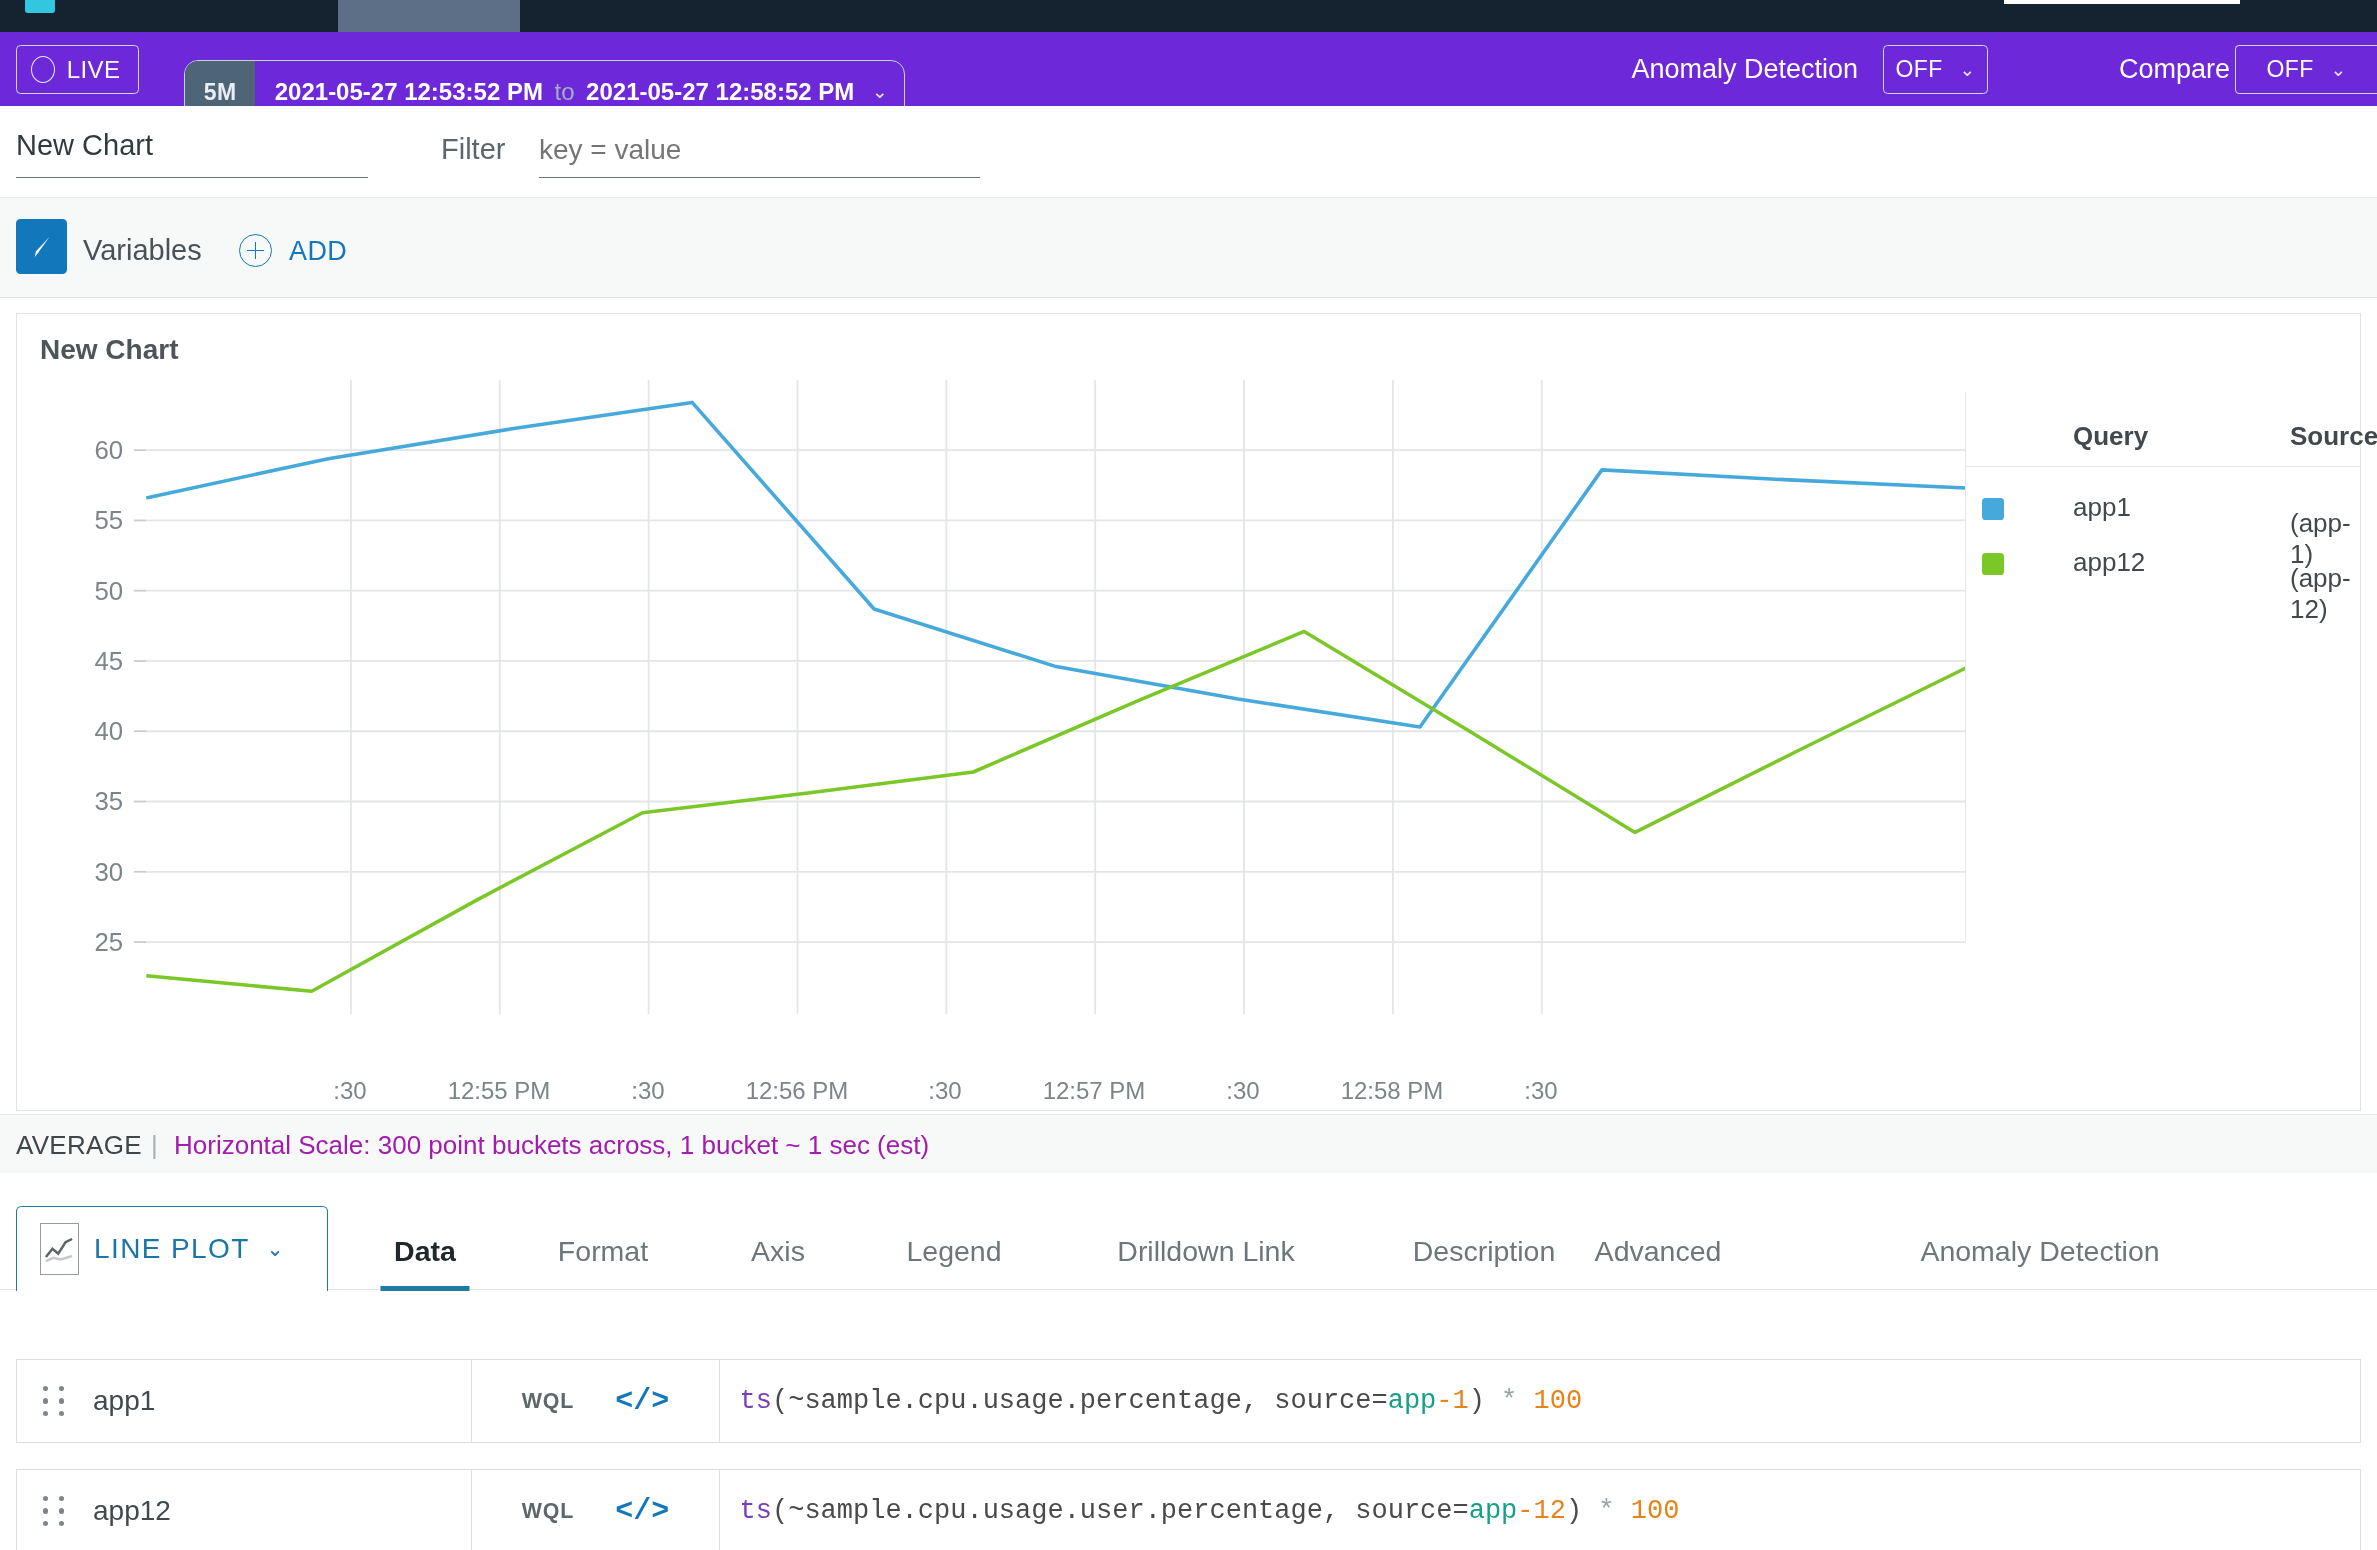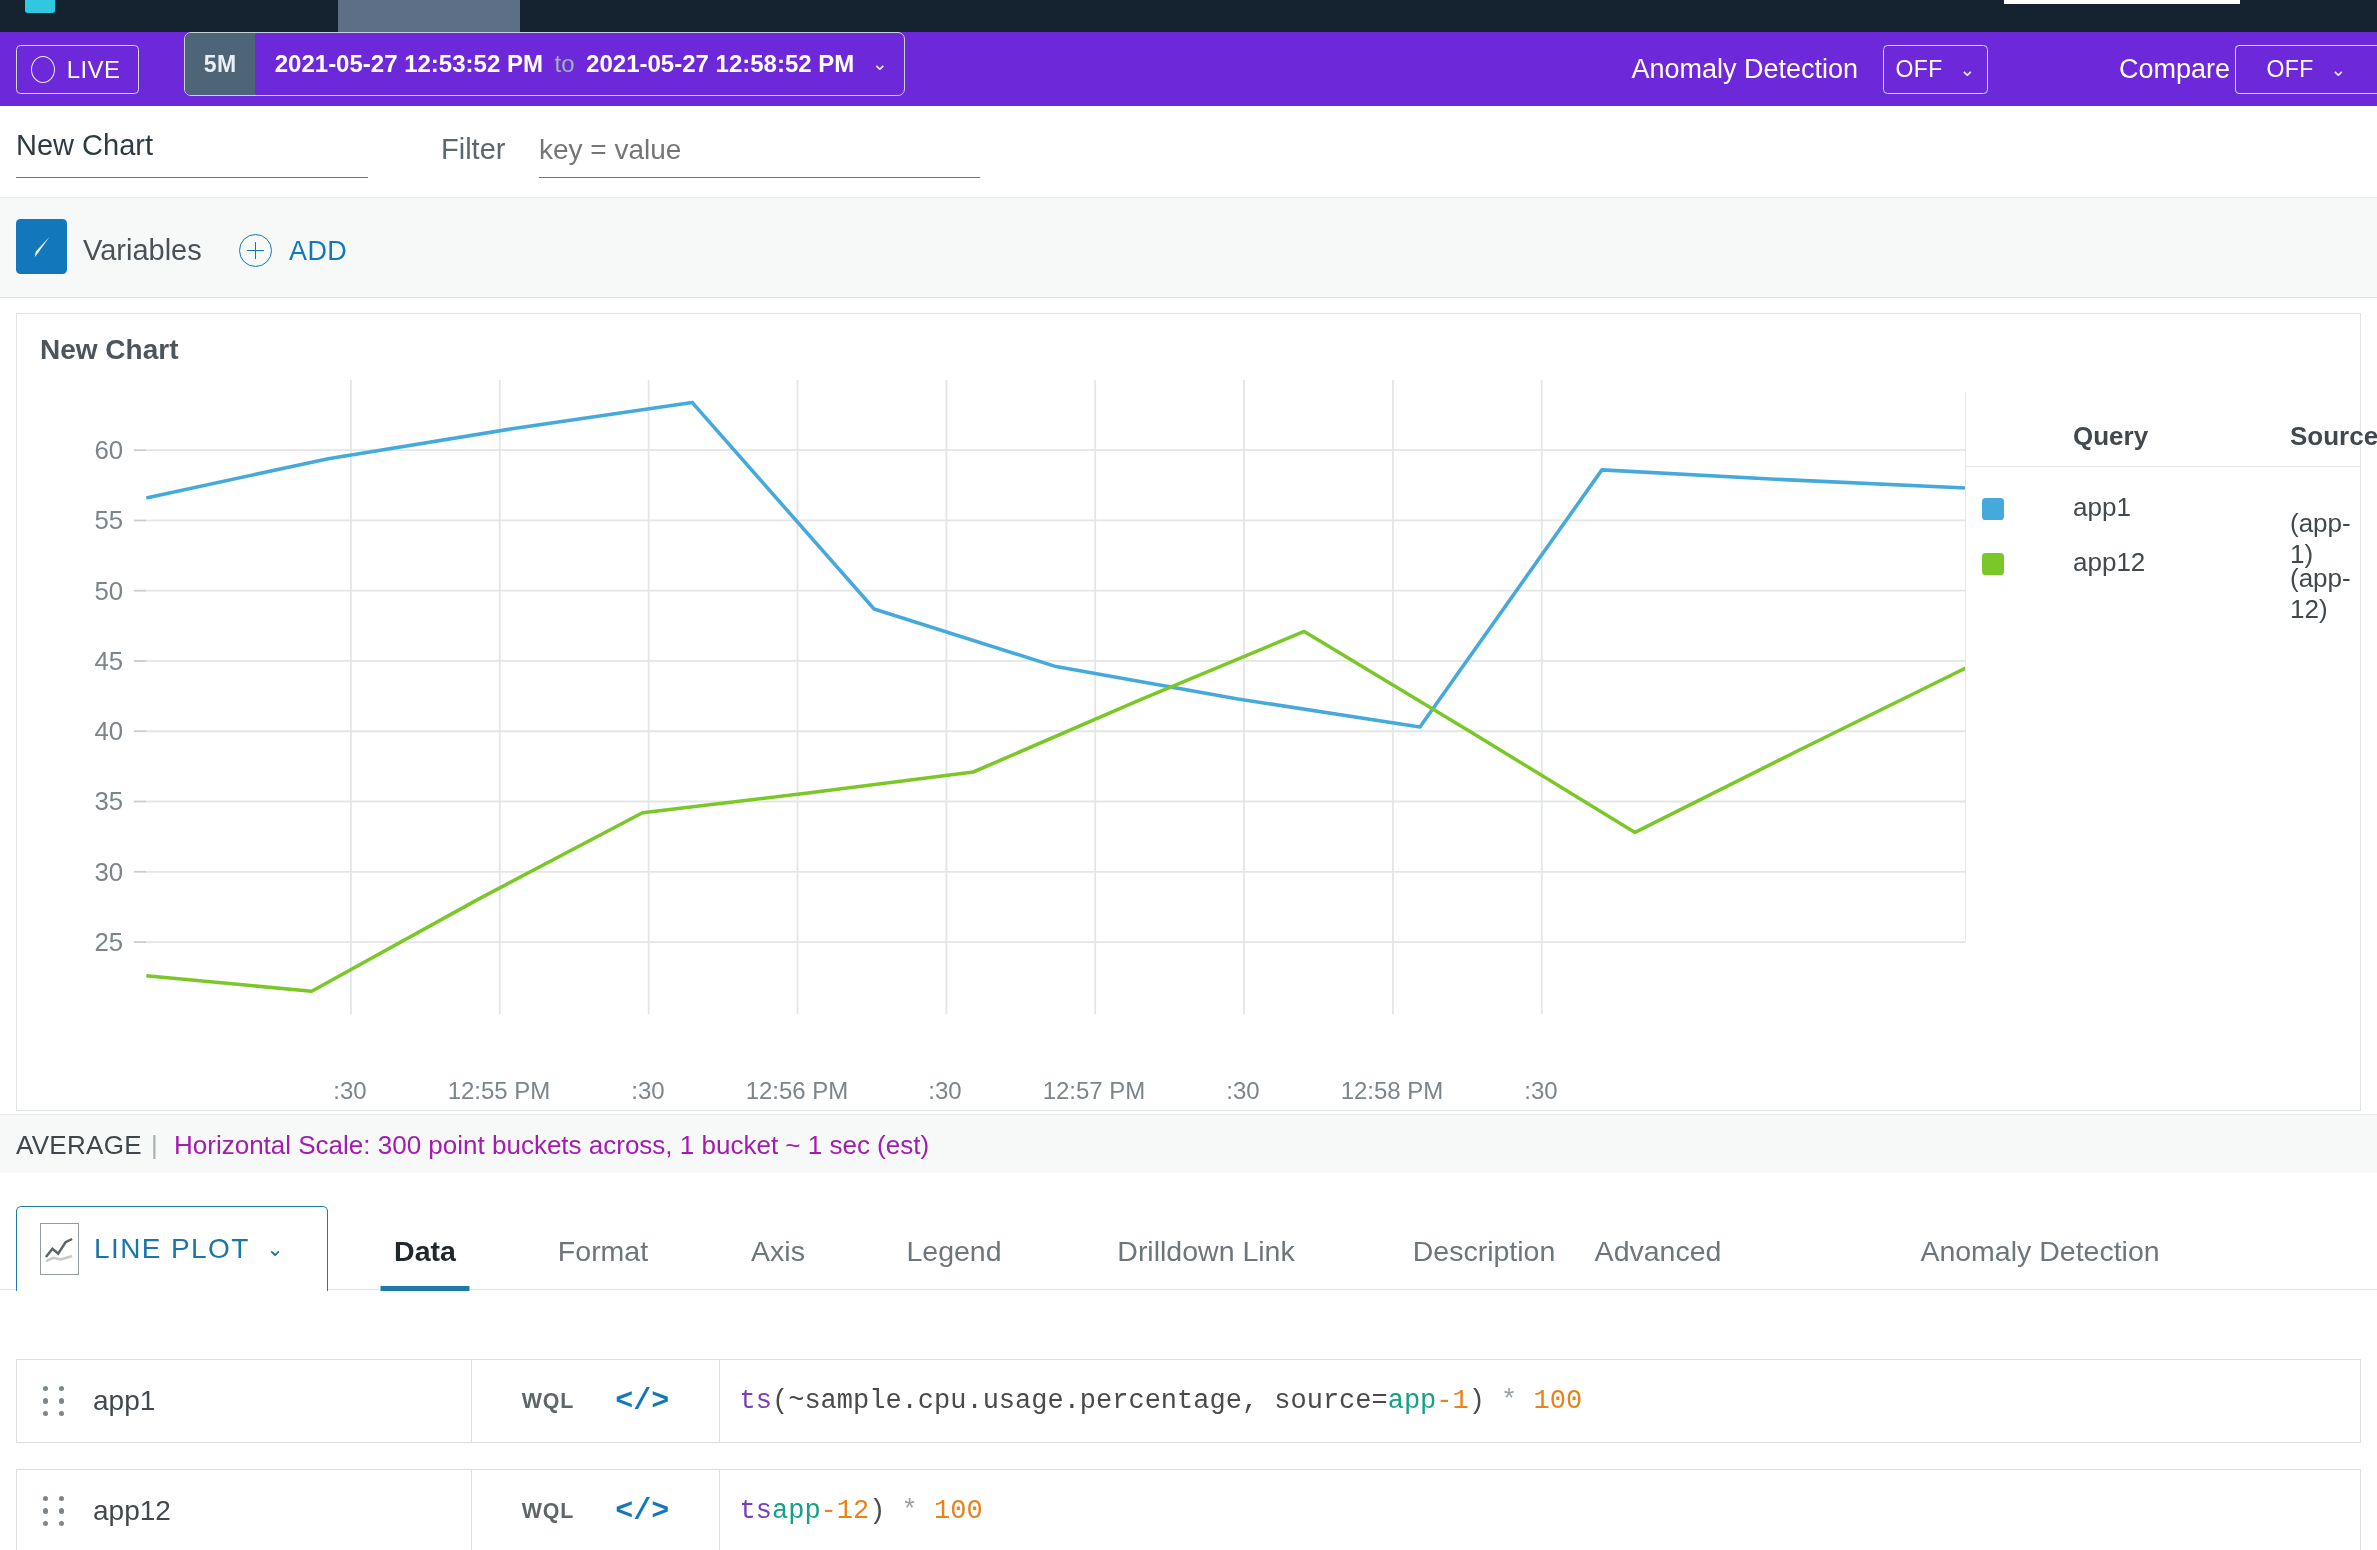--- a/index.html
+++ b/index.html
@@ -37,22 +37,22 @@
   .live-btn {
     position: absolute; left: 16px; top: 13.4px; height: 49px; padding: 0 18px 0 14.2px;
     border: 0.9px solid #cfd8de; border-radius: 4.5px;
     display: flex; align-items: center; gap: 11.6px;
     color: #ffffff; font-size: 24px; letter-spacing: 0.4px;
   }
   .live-ring {
     width: 24px; height: 27px; border: 1.8px solid #e6ecef; border-radius: 50%;
   }
   .range-wrap {
-    position: absolute; left: 184px; top: 0; height: 64px;
-    border: 0.9px solid #c8d2d9; border-radius: 7px;
+    position: absolute; left: 184px; top: 28px; height: 64px;
+    border: 0.9px solid #c8d2d9; border-radius: 14px;
     display: flex; align-items: stretch; overflow: hidden;
   }
   .range-5m {
     background: #4d6577; color: #e9eff3; font-size: 23px; font-weight: bold;
     display: flex; align-items: center; padding: 0 18.7px; letter-spacing: 0.4px;
   }
   .range-text {
     display: flex; align-items: center; gap: 11.6px;
     padding: 0 16px 0 19.6px; color: #ffffff; font-size: 24px; font-weight: bold;
     white-space: nowrap;
@@ -401,18 +401,18 @@
             <i></i>
             <i></i>
             <i></i>
           </span>
         </div>
         <div class="q-name">app12</div>
         <div class="q-mid">
           <span class="q-wql">WQL</span>
           <span class="q-code">&lt;/&gt;</span>
         </div>
-        <div class="q-expr"><span class="t-fn">ts</span><span class="t-kw">app</span><span class="t-num">-12</span><span class="t-pl x2">)</span><span class="t-op">&nbsp;*&nbsp;</span><span class="t-num x2">100</span></div>
+        <div class="q-expr"><span class="t-fn">ts</span><span class="t-pl">(~sample.cpu.usage.user.percentage, source=</span><span class="t-kw">app</span><span class="t-num">-12</span><span class="t-pl x2">)</span><span class="t-op">&nbsp;*&nbsp;</span><span class="t-num x2">100</span></div>
       </div>
     </div>
 
 </div>
 
 
 </body></html>

